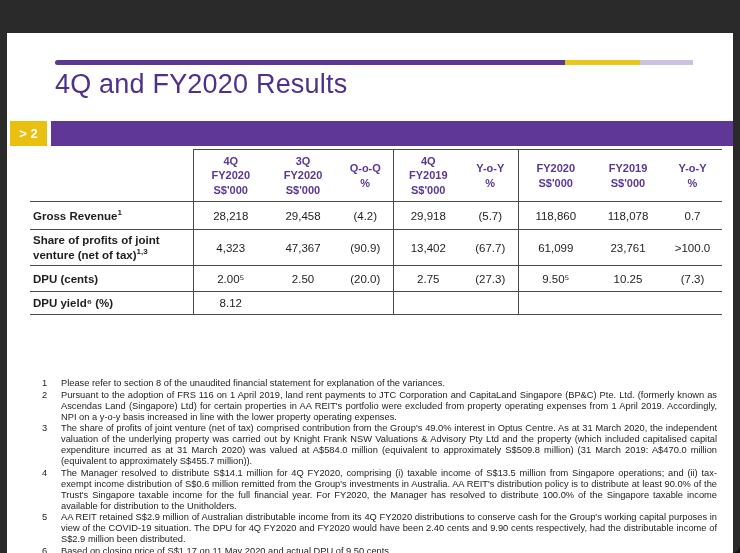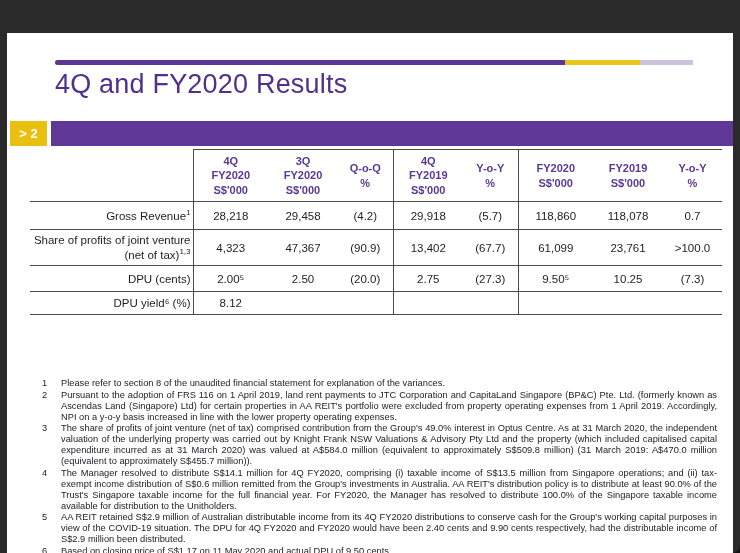--- a/index.html
+++ b/index.html
@@ -40,21 +40,21 @@
   table.results th, table.results td{
     padding:1px 2px;border-bottom:1.6px solid #4a4a4a;vertical-align:middle;
   }
   table.results .hc{
     border-top:1.6px solid #4a4a4a;
     color:#5a3895;font-weight:bold;text-align:center;
     white-space:pre-line;line-height:1.3;font-size:11px;
   }
   table.results .corner{border-top:none;background:#fff;}
   table.results .lbl{
-    text-align:right;font-weight:normal;padding-left:3px;line-height:1.25;font-size:11.5px;
+    text-align:left;font-weight:bold;padding-left:3px;line-height:1.25;font-size:11.5px;
   }
   table.results td{text-align:center;}
   table.results .gb{border-left:1.6px solid #4a4a4a;}
   sup{font-size:8px;}
   
   .footnotes{
     position:absolute;left:28px;top:345px;width:682px;
     font-size:9.3px;line-height:11px;color:#232327;
   }
   .fn{display:grid;grid-template-columns:26px 1fr;margin-bottom:.5px;}

